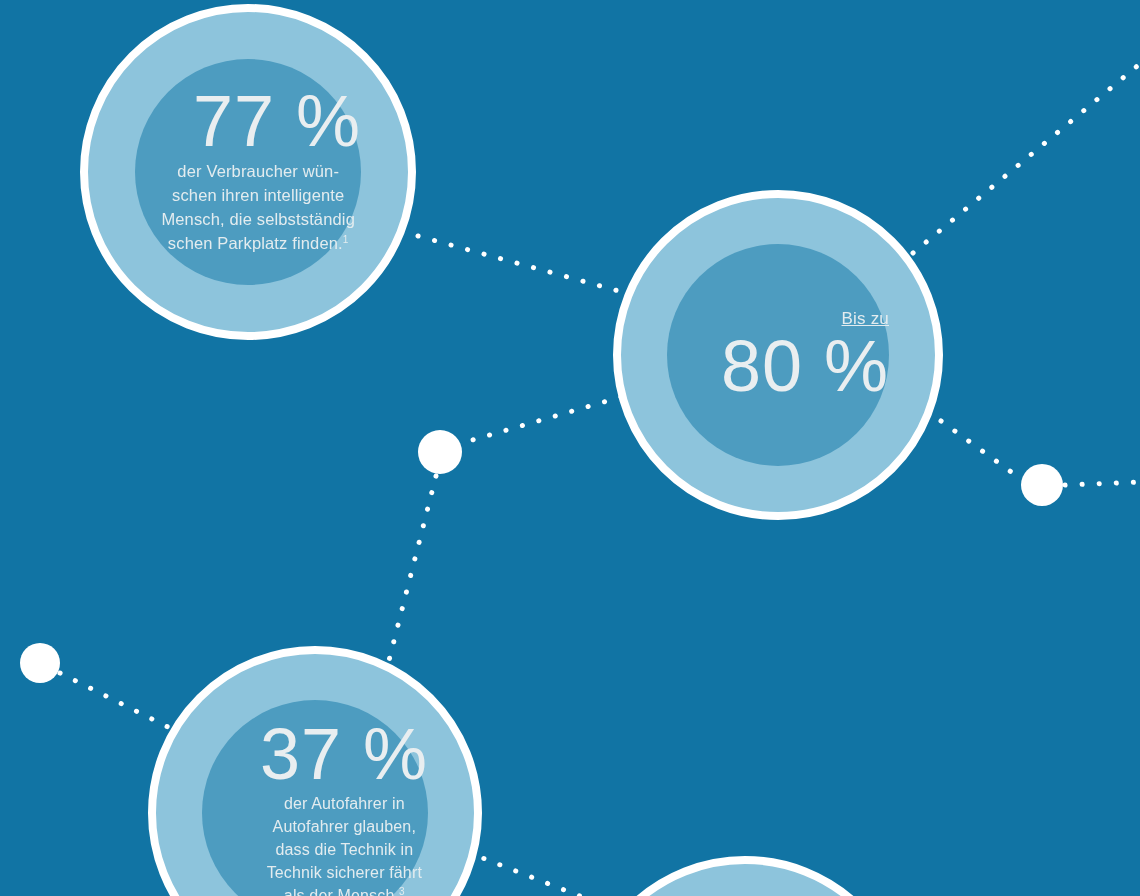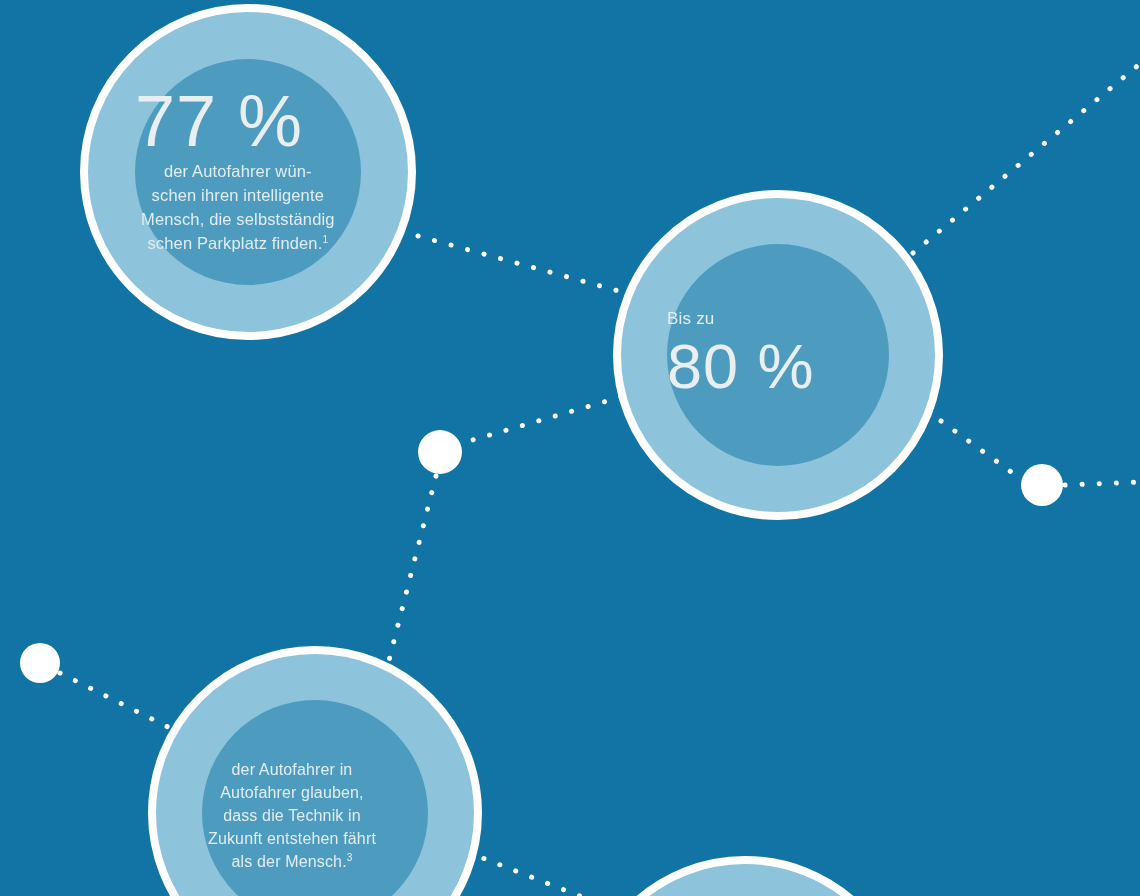--- a/index.html
+++ b/index.html
@@ -31,32 +31,33 @@
     background: #8dc4dc;
     box-sizing: border-box;
     border: 8px solid #ffffff;
   }
   .bubble-inner {
     position: absolute;
     border-radius: 50%;
     background: #4d9cc0;
     display: flex;
     flex-direction: column;
-    align-items: flex-start;
+    align-items: flex-end;
     justify-content: center;
     text-align: center;
     box-sizing: border-box;
     color: #e9eff1;
   }
   .pre-label {
     font-size: 17px;
     line-height: 20px;
     color: #e3ecef;
     letter-spacing: .2px;
     margin-bottom: 2px;
+    text-decoration: underline;
   }
   .big-number {
     font-size: 76px;
     line-height: 74px;
     font-weight: 300;
     color: #e9eef0;
     letter-spacing: 1px;
     white-space: nowrap;
   }
   .desc {
@@ -72,21 +73,21 @@
     vertical-align: super;
     line-height: 0;
   }
   
   #bubble-1 { left: 80px; top: 4px; width: 336px; height: 336px; }
   #bubble-1 .bubble-inner { left: 47px; top: 47px; width: 226px; height: 226px; }
   #bubble-1 .big-number { font-size: 72px; line-height: 68px; margin-top: -2px; }
   
   #bubble-2 { left: 613px; top: 190px; width: 330px; height: 330px; }
   #bubble-2 .bubble-inner { left: 46px; top: 46px; width: 222px; height: 222px; }
-  #bubble-2 .big-number { font-size: 63px; line-height: 70px; }
+  #bubble-2 .big-number { font-size: 72px; line-height: 70px; }
   #bubble-2 .desc { font-size: 16px; line-height: 22.5px; }
   
   #bubble-3 { left: 148px; top: 646px; width: 334px; height: 334px; }
   #bubble-3 .bubble-inner { left: 46px; top: 46px; width: 226px; height: 226px; }
   #bubble-3 .big-number { font-size: 72px; line-height: 68px; }
   #bubble-3 .desc { font-size: 16px; line-height: 23px; }
   
   #bubble-4 { left: 578px; top: 856px; width: 334px; height: 334px; }
   
   .node {
@@ -118,42 +119,43 @@
       <line x1="60" y1="673" x2="176" y2="731"></line>
 
       <line x1="452" y1="846" x2="600" y2="904"></line>
     </g>
   </svg>
 
   <div id="bubble-1" class="bubble">
     <div class="bubble-inner">
       <div class="big-number">77 %</div>
       <div class="desc">
-        <span>der Autofahrer wün-</span><br>
+        <span>der Verbraucher wün-</span><br>
         <span>schen ihren intelligente</span><br>
         <span>Mensch, die selbstständig</span><br>
         <span>schen Parkplatz finden.</span><sup>1</sup>
       </div>
     </div>
   </div>
 
   <div id="bubble-2" class="bubble">
     <div class="bubble-inner">
       <div class="pre-label">Bis zu</div>
       <div class="big-number">80 %</div>
     </div>
   </div>
 
   <div id="bubble-3" class="bubble">
     <div class="bubble-inner">
+      <div class="big-number">37 %</div>
       <div class="desc">
         <span>der Autofahrer in</span><br>
         <span>Autofahrer glauben,</span><br>
         <span>dass die Technik in</span><br>
-        <span>Zukunft entstehen fährt</span><br>
+        <span>Technik sicherer fährt</span><br>
         <span>als der Mensch.</span><sup>3</sup>
       </div>
     </div>
   </div>
 
   <div id="bubble-4" class="bubble">
     
   </div>
 
   <div class="node" style="left:418px; top:430px; width:44px; height:44px;"></div>

